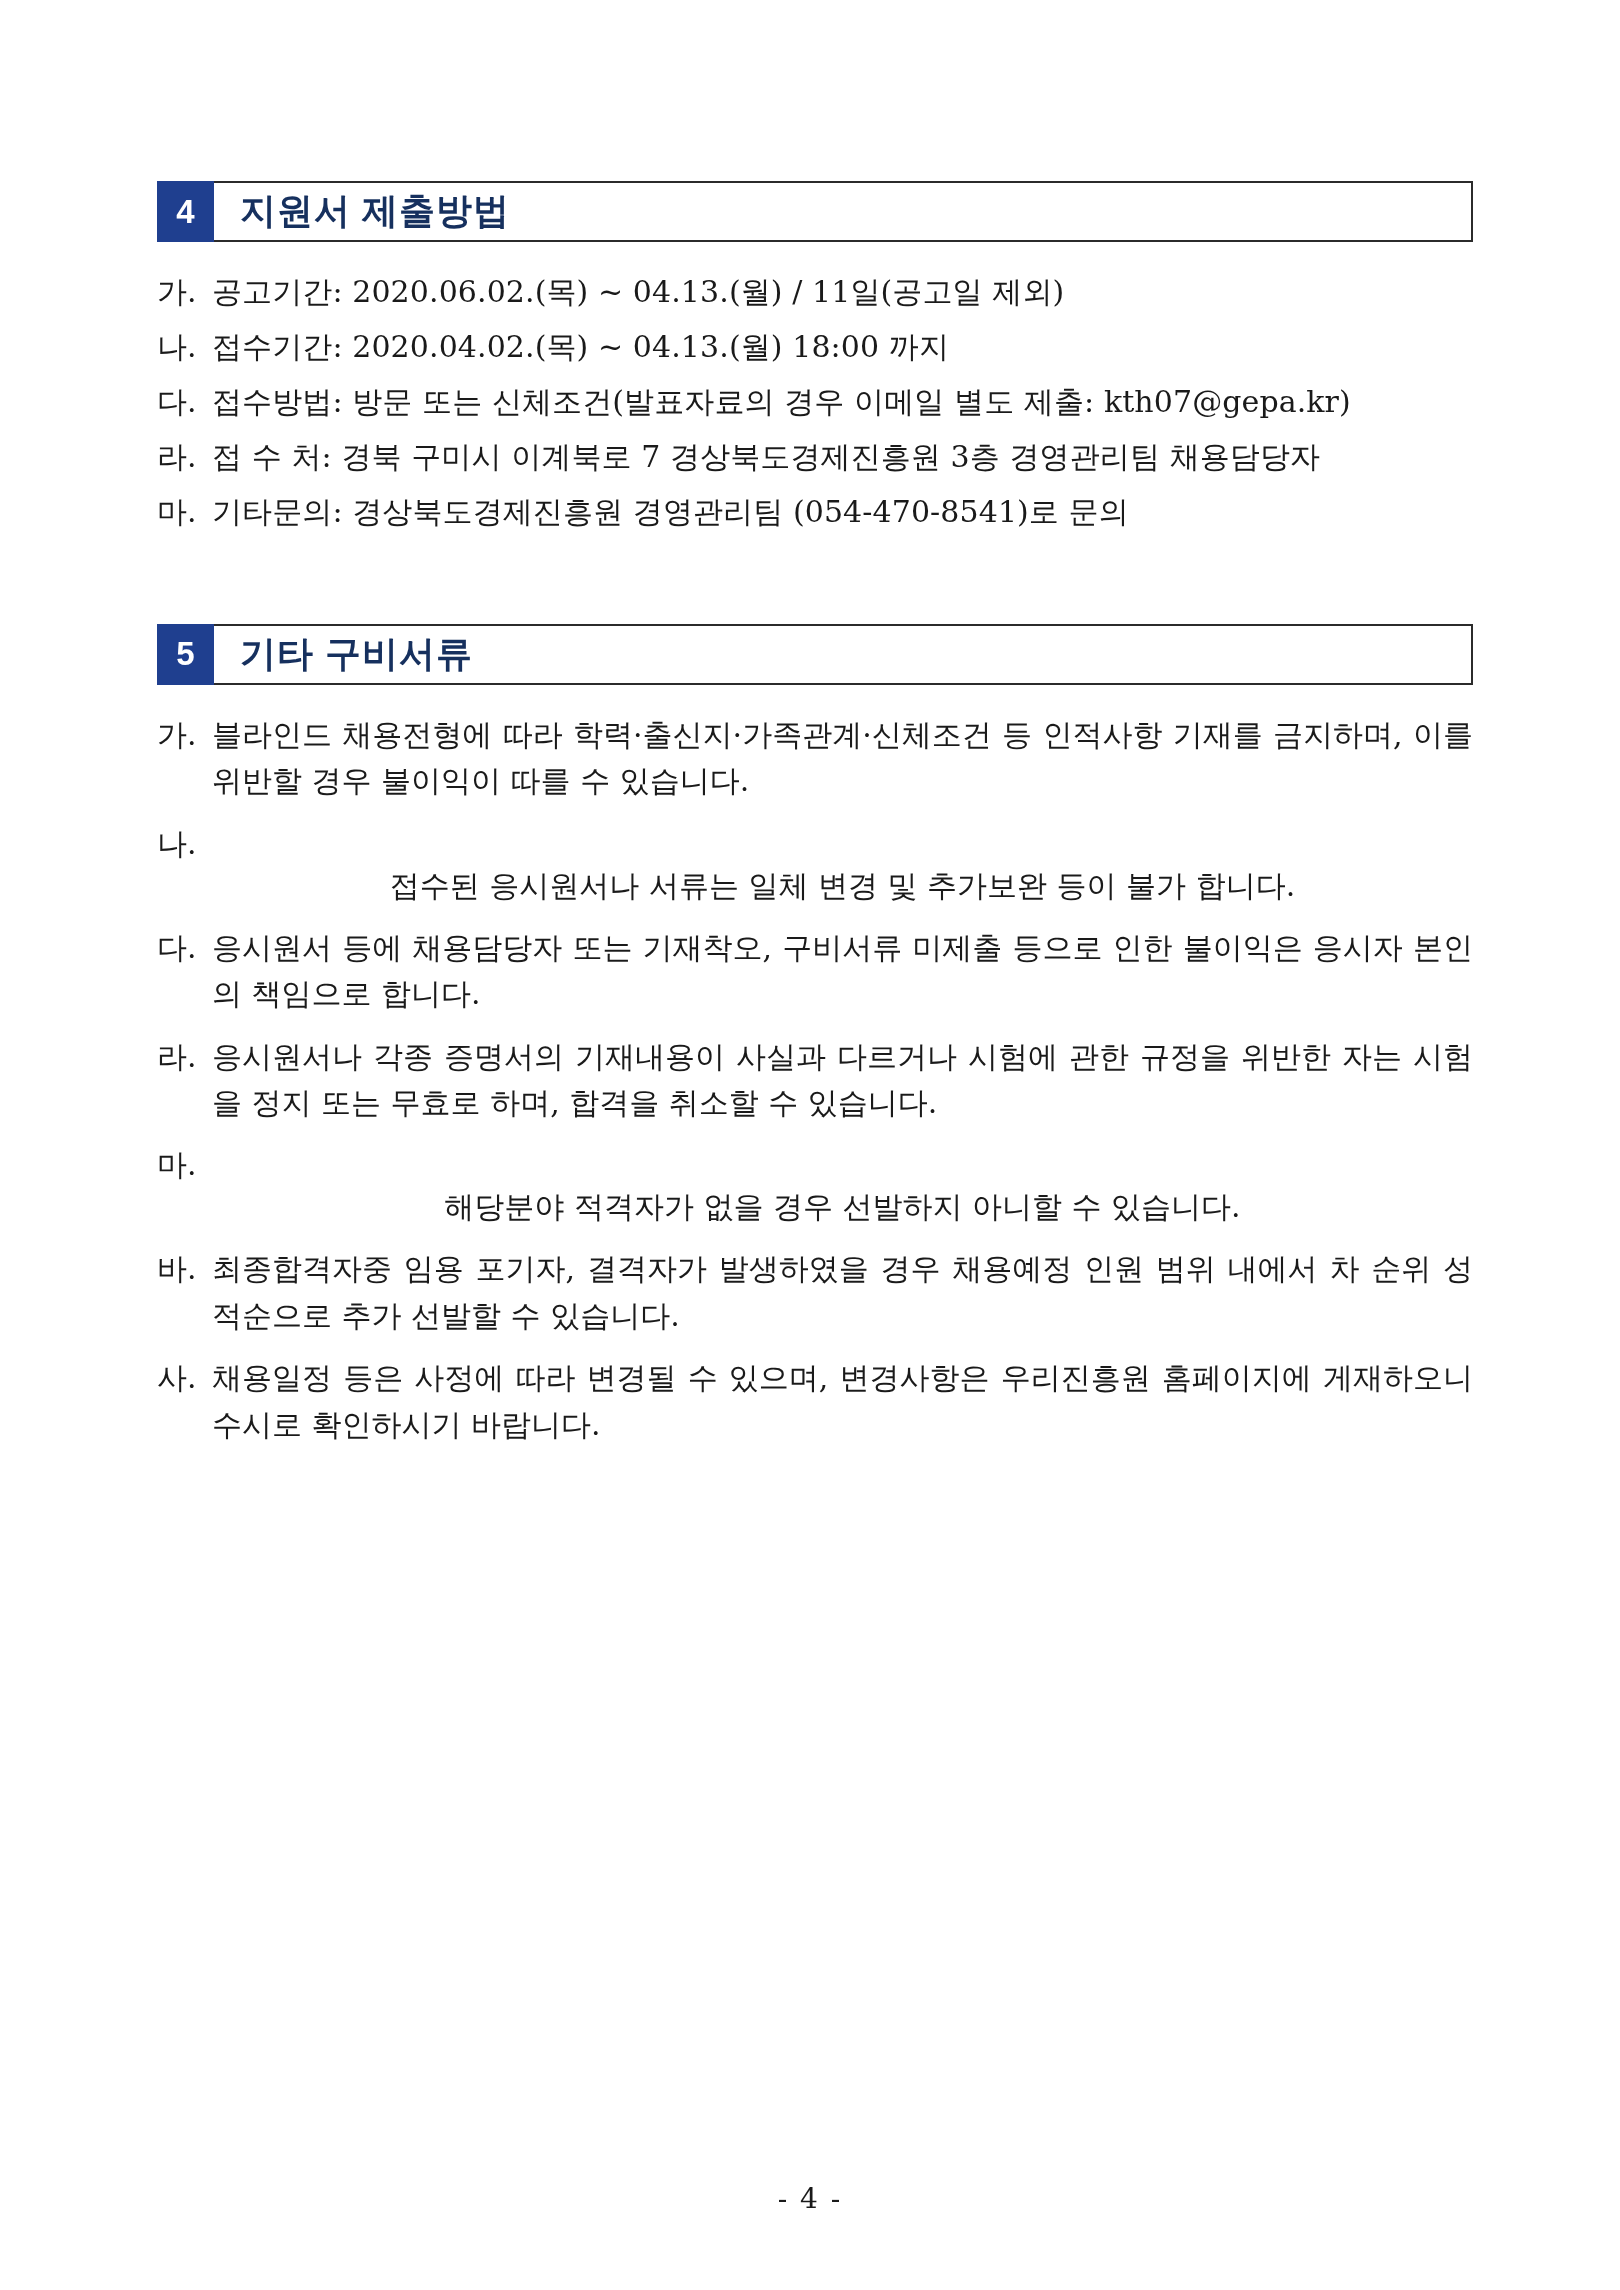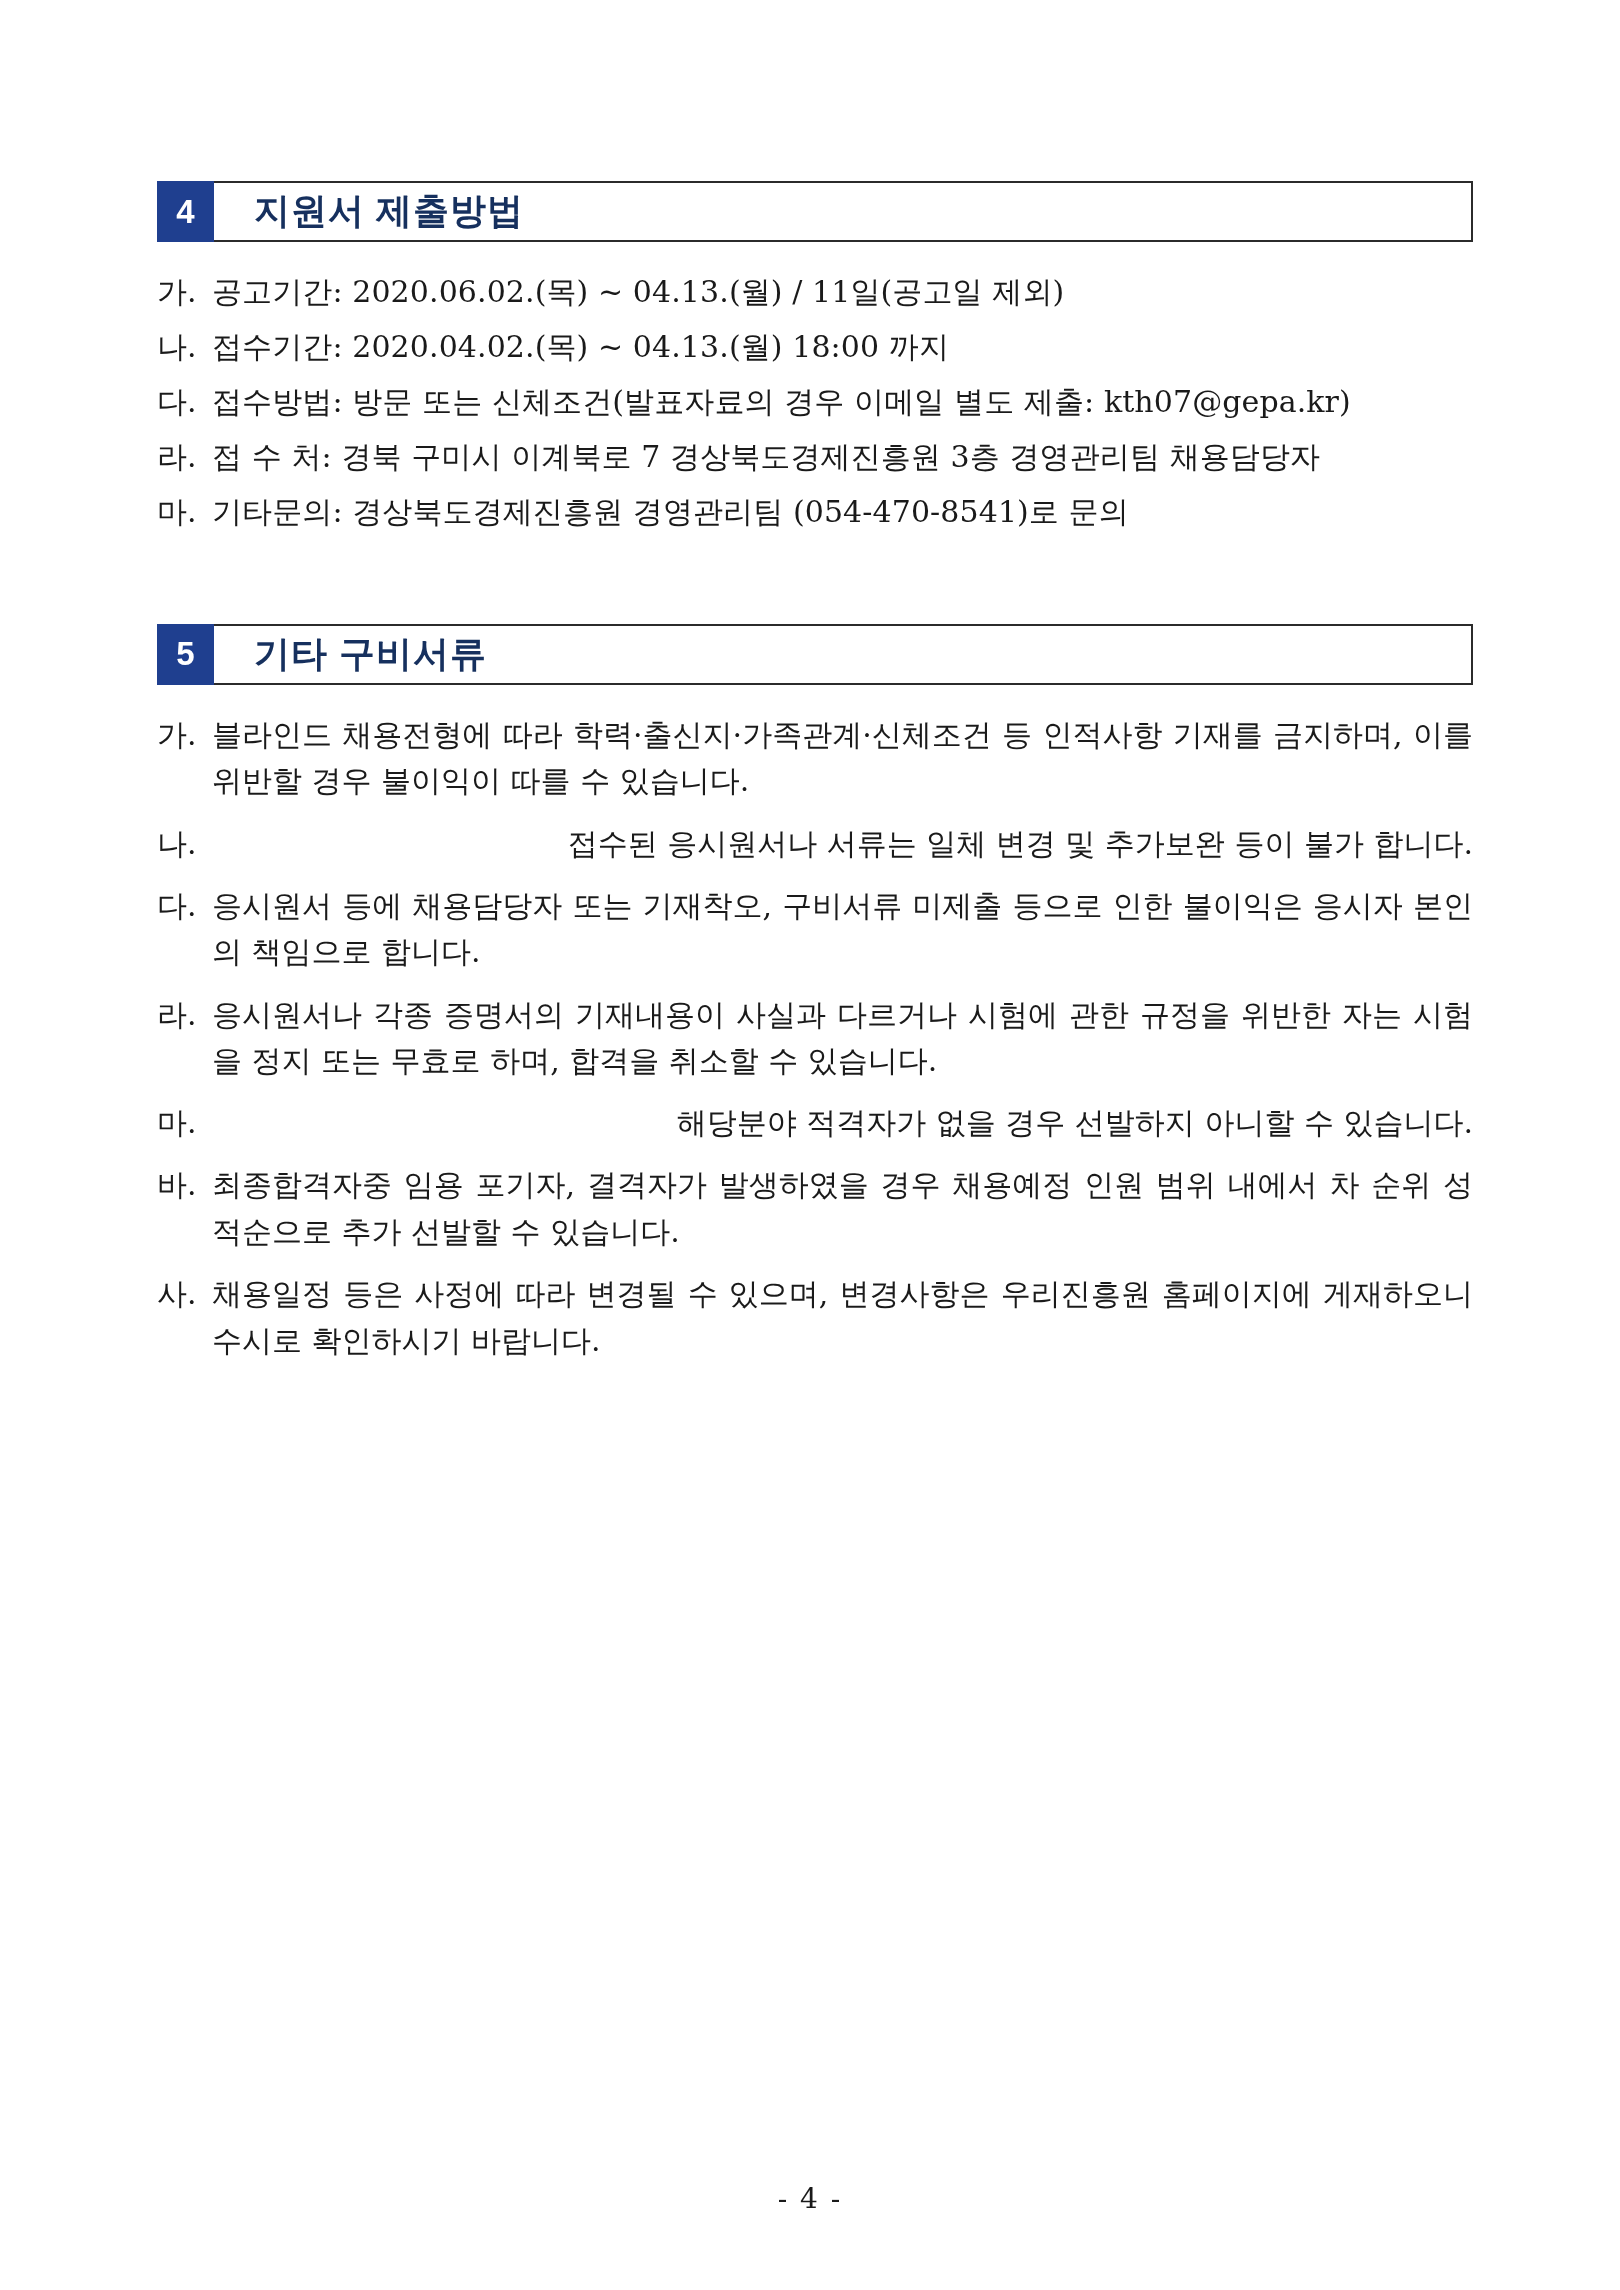--- a/index.html
+++ b/index.html
@@ -41,21 +41,21 @@
     align-items: center;
     justify-content: center;
     letter-spacing: 0;
   }
   .section-title-box {
     flex: 1;
     border: 2px solid #2b2b2b;
     border-left: none;
     display: flex;
     align-items: center;
-    padding-left: 40px;
+    padding-left: 26px;
     box-sizing: border-box;
   }
   .section-title {
     font-family: "Liberation Sans", sans-serif;
     font-weight: bold;
     font-size: 36px;
     color: #16305e;
     letter-spacing: 1px;
   }
 
@@ -98,21 +98,22 @@
   }
   .sec5 .item {
     margin-bottom: 15.7px;
     line-height: 1.55;
   }
   .sec5 .item-text {
     text-align: justify;
     text-justify: inter-word;
   }
   .sec5 .item-text.single {
-    text-align: right;
+    text-align: center;
+    margin-top: 42px;
   }
 
   .footer {
     position: absolute;
     left: 0;
     right: 0;
     bottom: 76px;
     text-align: center;
     font-size: 28px;
     color: #1a1a1a;

